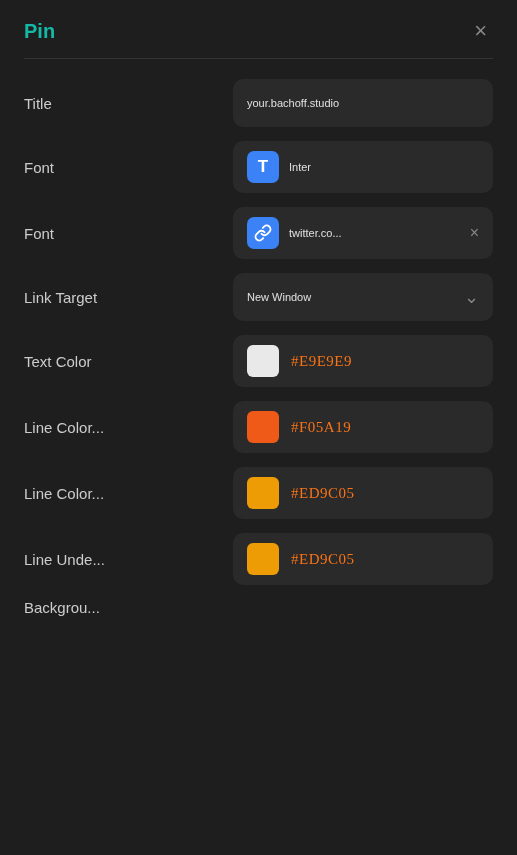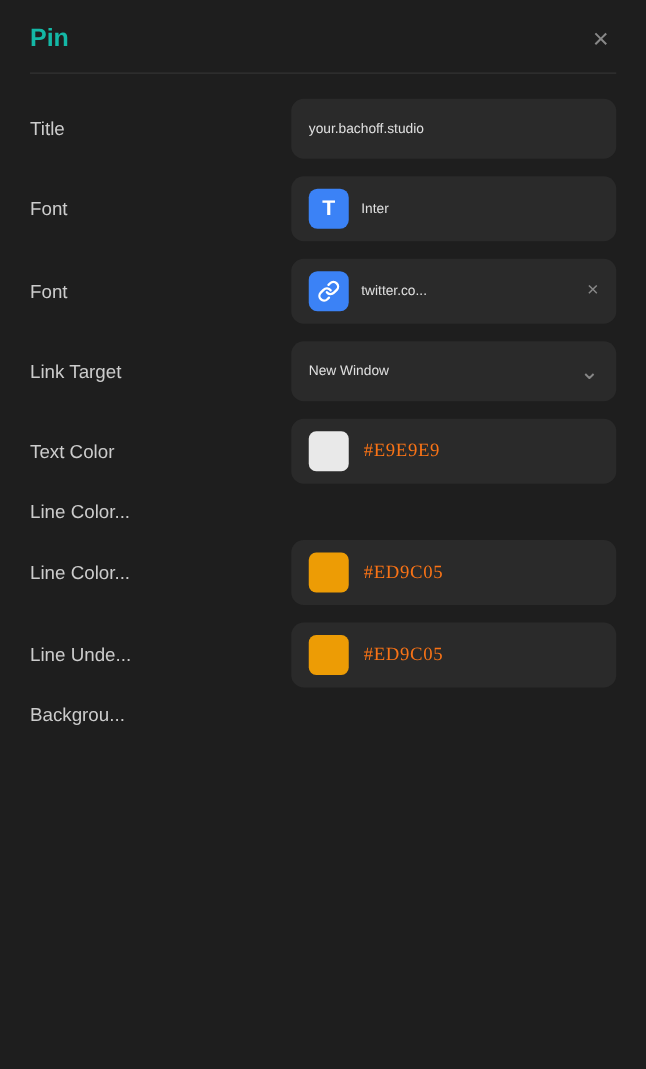--- a/index.html
+++ b/index.html
@@ -214,20 +214,24 @@
     <div class="field-row">
       <span class="field-label">Text Color</span>
       <div class="field-control">
         <div class="color-swatch" style="background:#E9E9E9;"></div>
         <span class="color-text">#E9E9E9</span>
       </div>
     </div>
 
     <div class="field-row">
       <span class="field-label">Line Color...</span>
+      <div class="field-control">
+        <div class="color-swatch" style="background:#F05A19;"></div>
+        <span class="color-text">#F05A19</span>
+      </div>
     </div>
 
     <div class="field-row">
       <span class="field-label">Line Color...</span>
       <div class="field-control">
         <div class="color-swatch" style="background:#ED9C05;"></div>
         <span class="color-text">#ED9C05</span>
       </div>
     </div>
 

